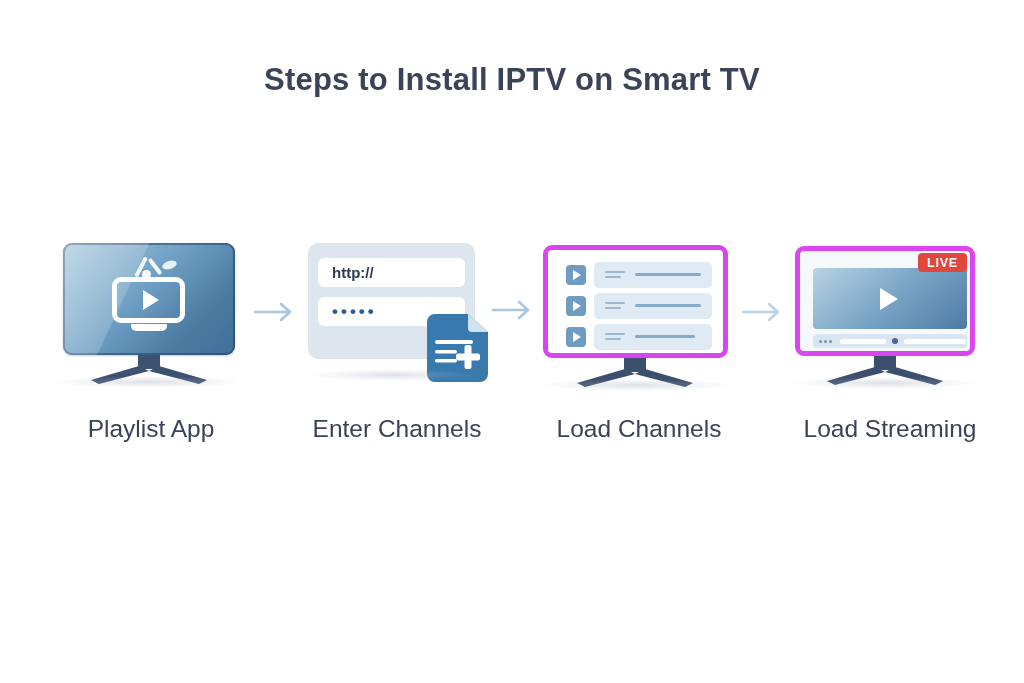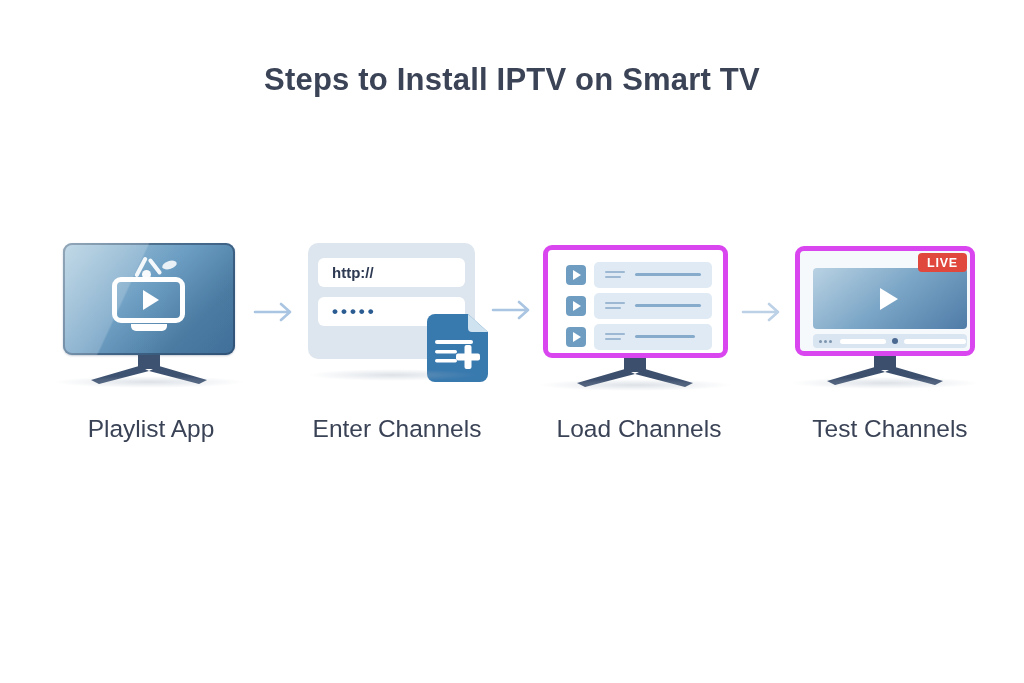--- a/index.html
+++ b/index.html
@@ -185,15 +185,15 @@
   <svg class="arrow" style="left:490px;top:297px;" width="44" height="26" viewBox="0 0 44 26">
     <path d="M3 13 H38 M38 13 L29 5 M38 13 L29 21" stroke="#a9c5e1" stroke-width="2.6" fill="none" stroke-linecap="round" stroke-linejoin="round"></path>
   </svg>
   <svg class="arrow" style="left:740px;top:299px;" width="44" height="26" viewBox="0 0 44 26">
     <path d="M3 13 H38 M38 13 L29 5 M38 13 L29 21" stroke="#bcd1e6" stroke-width="2.6" fill="none" stroke-linecap="round" stroke-linejoin="round"></path>
   </svg>
 
   <div class="label" style="left:41px;">Playlist App</div>
   <div class="label" style="left:287px;">Enter Channels</div>
   <div class="label" style="left:529px;">Load Channels</div>
-  <div class="label" style="left:780px;">Test Channels</div>
+  <div class="label" style="left:780px;">Load Streaming</div>
 
 </div>
 
 </body></html>

